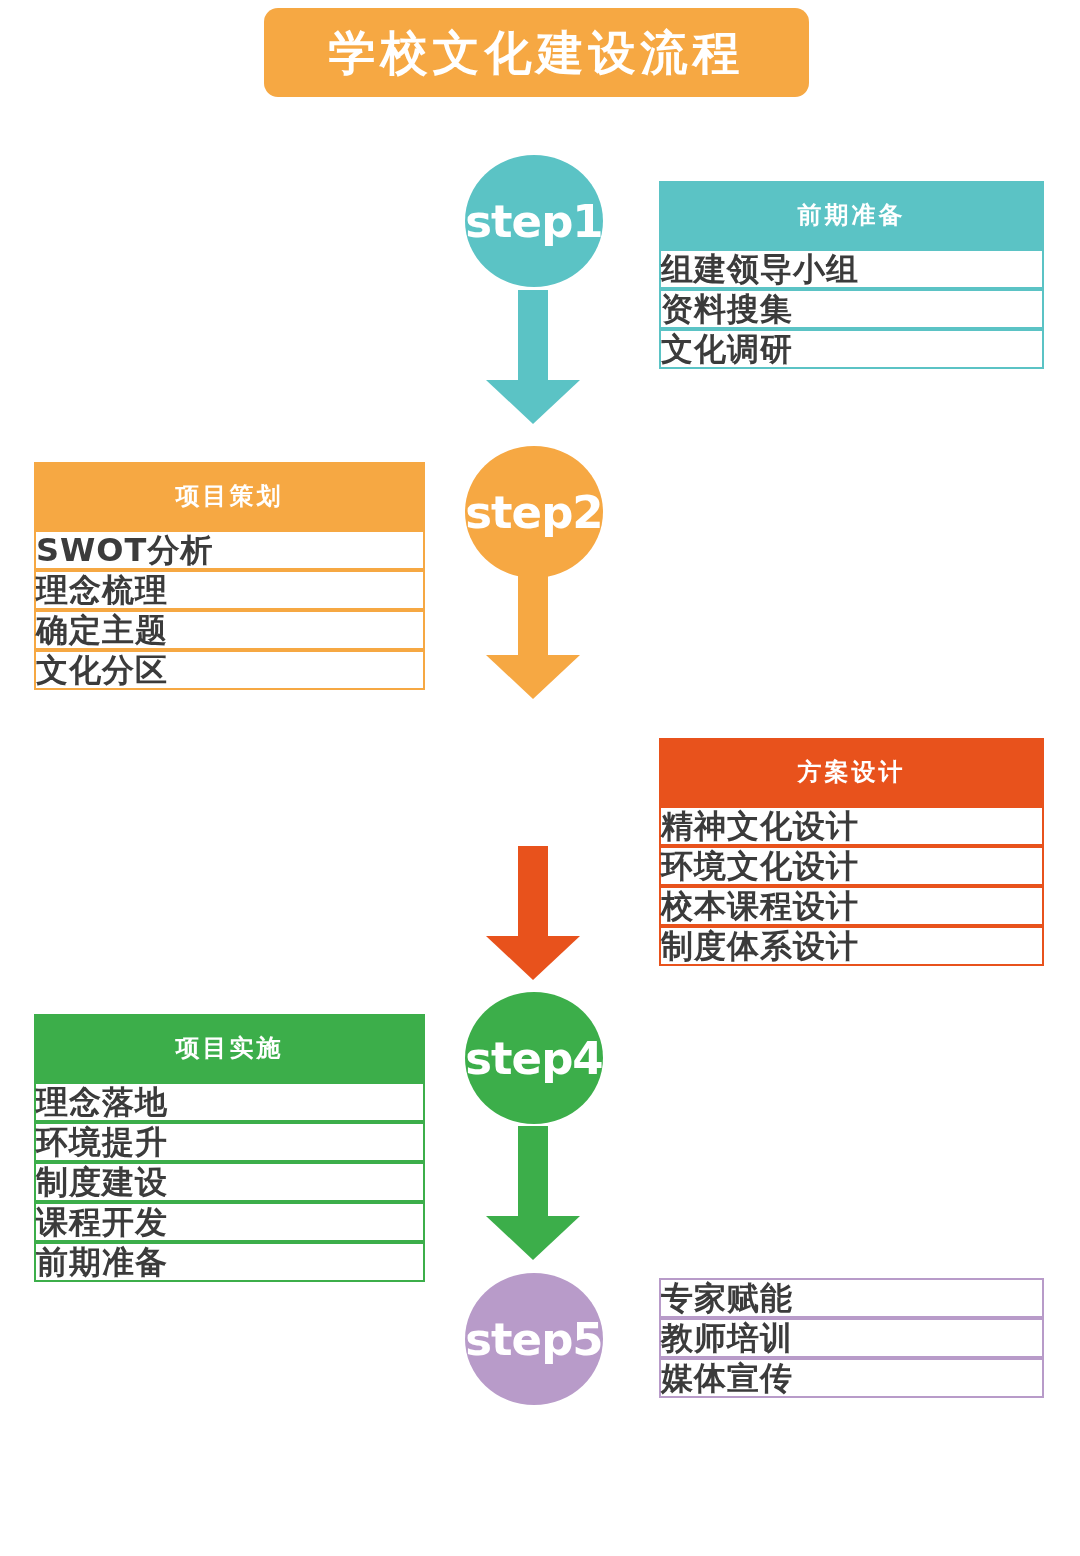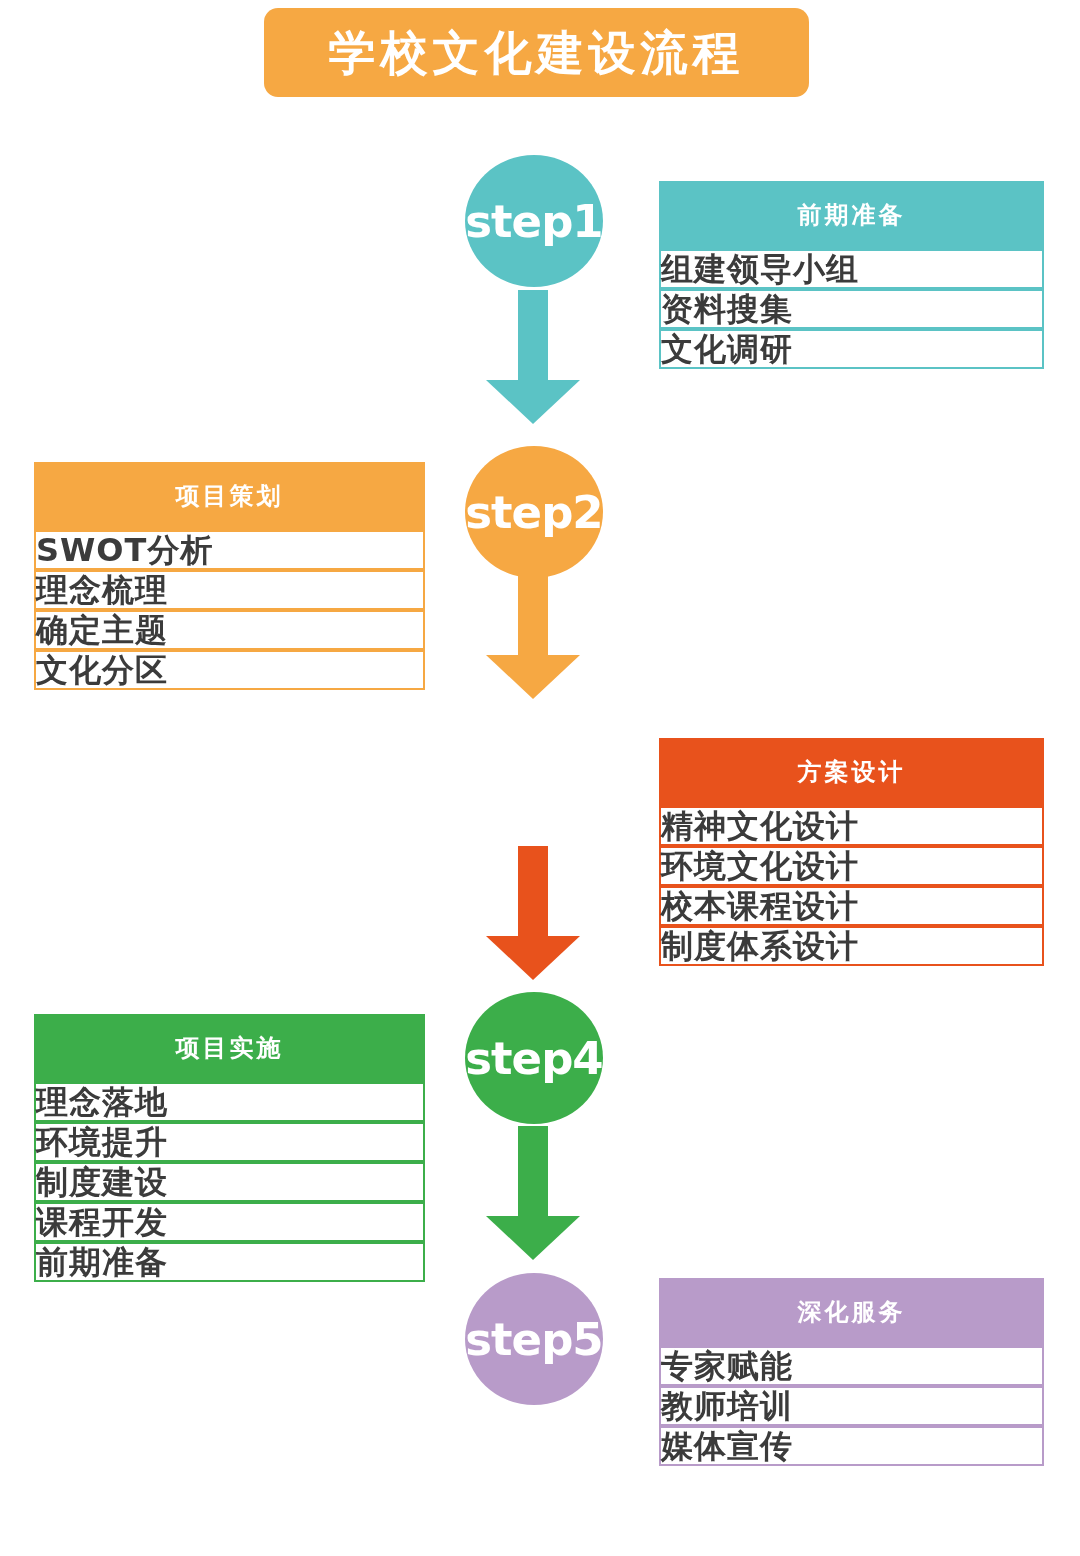--- a/index.html
+++ b/index.html
@@ -177,19 +177,18 @@
   <div class="panel left p4">
     <div class="panel-header">项目实施</div>
     <div class="panel-item">理念落地</div>
     <div class="panel-item">环境提升</div>
     <div class="panel-item">制度建设</div>
     <div class="panel-item">课程开发</div>
     <div class="panel-item">前期准备</div>
   </div>
 
   <div class="panel right p5">
-    <div class="panel-header">深化服务</div>
     <div class="panel-item">专家赋能</div>
     <div class="panel-item">教师培训</div>
     <div class="panel-item">媒体宣传</div>
   </div>
 
 </div>
 
 </body></html>

